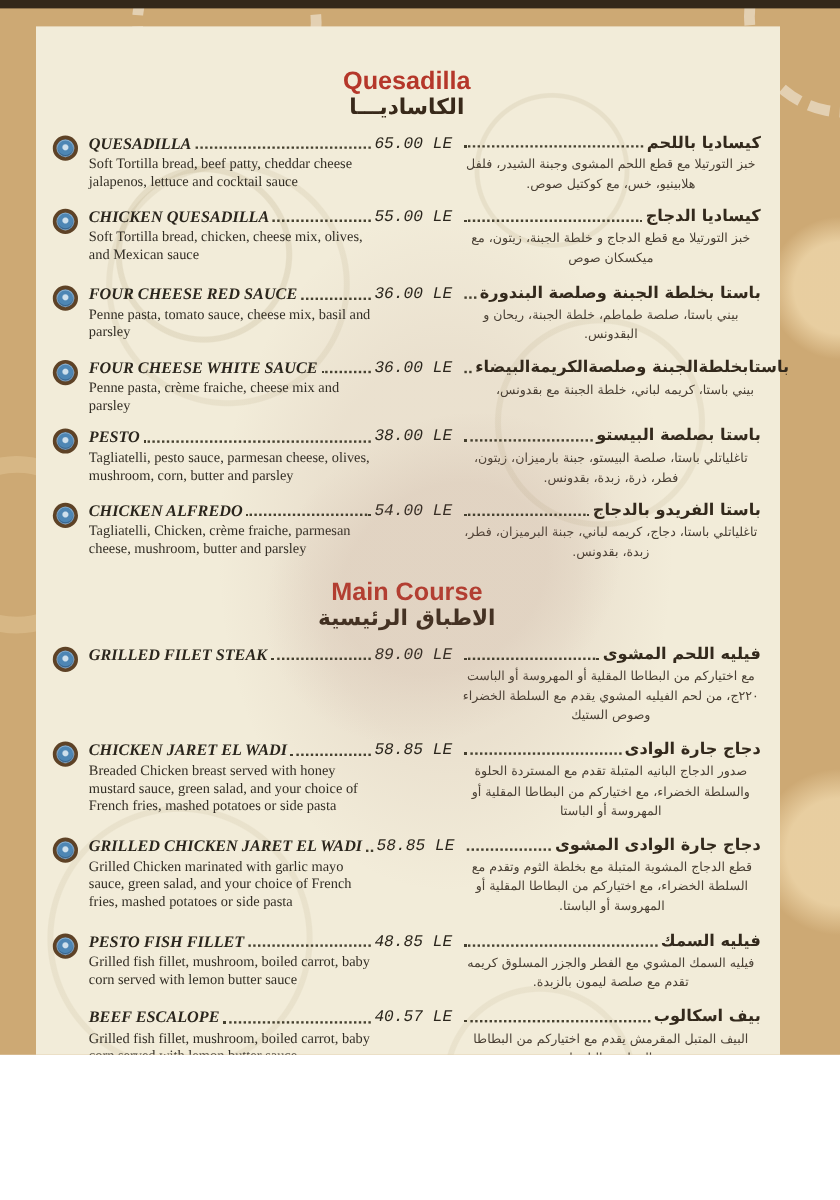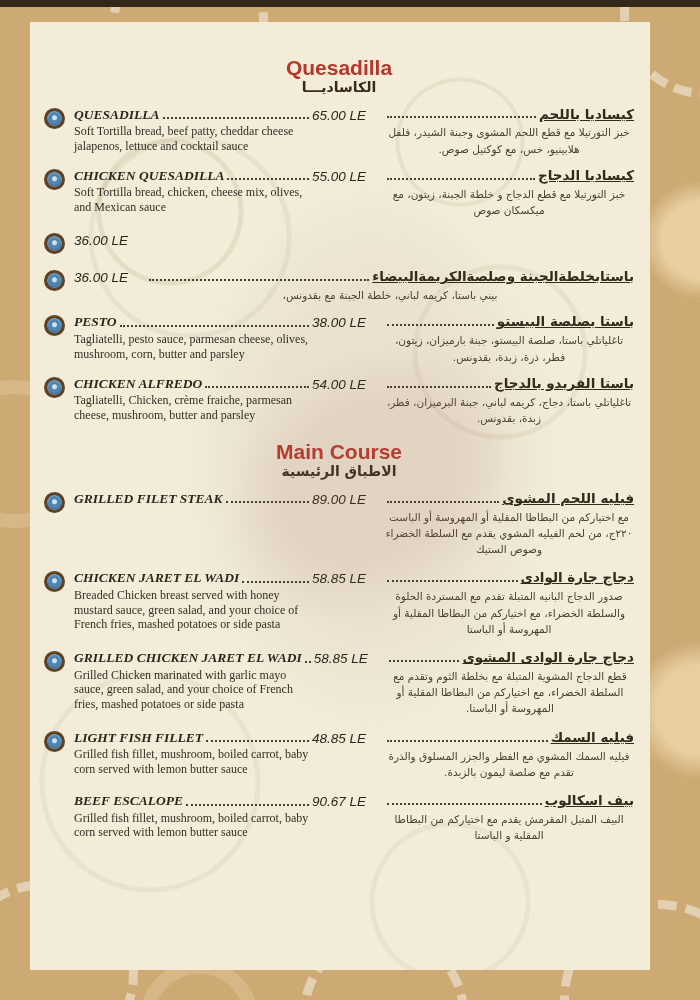--- a/index.html
+++ b/index.html
@@ -1,17 +1,17 @@
 <!DOCTYPE html>
 <html><head>
 <meta charset="utf-8">
 <style>
   html,body{margin:0;padding:0;}
   body{font-family:"Liberation Sans", sans-serif;}
-  .canvas{position:relative;width:700px;height:1000px;overflow:hidden;
+  .canvas{position:relative;width:700px;height:879px;overflow:hidden;
     background-color:#cda974;}
   
   .orn{position:absolute;border-radius:50%;pointer-events:none;}
   .orn.lace{border:9px dashed rgba(255,255,255,.45);}
   .orn.soft{background:radial-gradient(circle, rgba(235,210,165,.9) 0 45%, rgba(235,210,165,0) 70%);}
   .orn.ring{border:14px solid rgba(224,195,148,.55);}
   .top-edge{position:absolute;top:0;left:0;right:0;height:7px;background:#33281a;z-index:5;}
   
   .page{position:absolute;left:30px;top:22px;width:620px;height:948px;
     background-color:#f2ecd9;z-index:3;box-sizing:border-box;
@@ -26,42 +26,42 @@
       radial-gradient(ellipse at 55% 46%, rgba(168,128,118,.10) 0 110px, rgba(168,128,118,0) 190px);}
   .watermark{position:absolute;left:180px;top:330px;width:320px;height:260px;
     transform:rotate(-35deg);border-radius:50%;
     background:radial-gradient(ellipse, rgba(160,115,105,.12) 0 40%, rgba(160,115,105,0) 70%);
     pointer-events:none;}
   
   .sec-head{text-align:center;margin:0 0 10px 0;}
   .sec-head .en{font-family:"Liberation Sans", sans-serif;font-weight:bold;
     font-size:21px;color:#b5372a;line-height:1.1;}
   .sec-head .ar{font-family:"DejaVu Sans", sans-serif;font-weight:bold;
-    font-size:14px;color:#38291a;line-height:1.25;direction:rtl;}
+    font-size:18px;color:#38291a;line-height:1.25;direction:rtl;}
   
   .row{display:flex;align-items:flex-start;margin:0 0 11px 0;}
   .bullet-cell{flex:0 0 30px;padding-top:1px;}
   .badge{display:inline-block;width:15px;height:15px;border-radius:50%;
     border:3px solid #5e4226;
     background:radial-gradient(circle at 50% 45%, #cfe0ec 0 2px, #4e86b4 3px 6px, #2f5d87 7px);
     box-shadow:inset 0 0 0 1px rgba(255,255,255,.35);}
   .en-cell{flex:0 0 238px;}
   .en-line{display:flex;align-items:flex-end;}
   .en-name{font-family:"Liberation Serif", serif;font-style:italic;font-weight:bold;
     font-size:13.5px;color:#2b261d;white-space:nowrap;line-height:1.15;}
   .leader{flex:1 1 8px;min-width:6px;border-bottom:2px dotted #45402f;
     margin:0 3px;transform:translateY(-3px);}
   .en-desc{font-family:"Liberation Serif", serif;
     font-size:12px;line-height:1.22;color:#332e25;margin-top:2px;}
-  .price-cell{flex:0 0 72px;font-family:Liberation Sans, sans-serif;font-style:italic;
+  .price-cell{flex:0 0 72px;font-family:Liberation Mono, monospace;font-style:italic;
     font-size:13.5px;color:#2b261d;white-space:nowrap;padding-top:1px;}
   .ar-cell{flex:1 1 auto;direction:rtl;}
   .ar-line{display:flex;align-items:flex-end;}
   .ar-name{font-family:"DejaVu Sans", sans-serif;font-weight:bold;
-    font-size:13.5px;color:#33291c;white-space:nowrap;line-height:1.1;text-decoration:underline;}
+    font-size:13.5px;color:#33291c;white-space:nowrap;line-height:1.1;}
   .ar-desc{font-family:"DejaVu Sans", sans-serif;font-size:10.5px;line-height:1.55;
     color:#4a4034;text-align:center;margin-top:3px;}
   .sec{margin-bottom:14px;}
   .sec.main .row{margin-bottom:13px;}
 </style>
 </head>
 <body>
 
 <div class="canvas">
   <div class="top-edge"></div>
@@ -121,25 +121,46 @@
             </div>
           <div class="ar-desc">خبز التورتيلا مع قطع الدجاج و خلطة الجبنة، زيتون، مع ميكسكان صوص</div>
         </div>
       </div>
     </div>
 
     <div class="sec">
 
       <div class="row">
         <div class="bullet-cell"><span class="badge"></span></div>
+        <div class="en-cell">
+          <div class="en-line">
+              <span class="en-name">FOUR CHEESE RED SAUCE</span>
+              <span class="leader"></span>
+            </div>
+          <div class="en-desc">Penne pasta, tomato sauce, cheese mix, basil and parsley</div>
+        </div>
         <div class="price-cell">36.00 LE</div>
-      </div>
-
-      <div class="row">
-        <div class="bullet-cell"><span class="badge"></span></div>
+        <div class="ar-cell">
+          <div class="ar-line">
+              <span class="ar-name">باستا بخلطة الجبنة وصلصة البندورة</span>
+              <span class="leader"></span>
+            </div>
+          <div class="ar-desc">بيني باستا، صلصة طماطم، خلطة الجبنة، ريحان و البقدونس.</div>
+        </div>
+      </div>
+
+      <div class="row">
+        <div class="bullet-cell"><span class="badge"></span></div>
+        <div class="en-cell">
+          <div class="en-line">
+              <span class="en-name">FOUR CHEESE WHITE SAUCE</span>
+              <span class="leader"></span>
+            </div>
+          <div class="en-desc">Penne pasta, crème fraiche, cheese mix and parsley</div>
+        </div>
         <div class="price-cell">36.00 LE</div>
         <div class="ar-cell">
           <div class="ar-line">
               <span class="ar-name">باستابخلطةالجبنة وصلصةالكريمةالبيضاء</span>
               <span class="leader"></span>
             </div>
           <div class="ar-desc">بيني باستا، كريمه لباني، خلطة الجبنة مع بقدونس،</div>
         </div>
       </div>
 
@@ -241,45 +262,45 @@
               <span class="leader"></span>
             </div>
           <div class="ar-desc">قطع الدجاج المشوية المتبلة مع بخلطة الثوم وتقدم مع السلطة الخضراء، مع اختياركم من البطاطا المقلية أو المهروسة أو الباستا.</div>
         </div>
       </div>
 
       <div class="row">
         <div class="bullet-cell"><span class="badge"></span></div>
         <div class="en-cell">
           <div class="en-line">
-              <span class="en-name">LIGHT FISH FILLET</span>
+              <span class="en-name">PESTO FISH FILLET</span>
               <span class="leader"></span>
             </div>
           <div class="en-desc">Grilled fish fillet, mushroom, boiled carrot, baby corn served with lemon butter  sauce</div>
         </div>
         <div class="price-cell">48.85 LE</div>
         <div class="ar-cell">
           <div class="ar-line">
               <span class="ar-name">فيليه السمك</span>
               <span class="leader"></span>
             </div>
-          <div class="ar-desc">فيليه السمك المشوي مع الفطر والجزر المسلوق والذرة تقدم مع صلصة ليمون بالزبدة.</div>
+          <div class="ar-desc">فيليه السمك المشوي مع الفطر والجزر المسلوق كريمه تقدم مع صلصة ليمون بالزبدة.</div>
         </div>
       </div>
 
       <div class="row">
         <div class="bullet-cell"></div>
         <div class="en-cell">
           <div class="en-line">
               <span class="en-name">BEEF ESCALOPE</span>
               <span class="leader"></span>
             </div>
           <div class="en-desc">Grilled fish fillet, mushroom, boiled carrot, baby corn served with lemon butter  sauce</div>
         </div>
-        <div class="price-cell">90.67 LE</div>
+        <div class="price-cell">40.57 LE</div>
         <div class="ar-cell">
           <div class="ar-line">
               <span class="ar-name">بيف اسكالوب</span>
               <span class="leader"></span>
             </div>
           <div class="ar-desc">البيف المتبل المقرمش يقدم مع اختياركم من البطاطا المقلية و الباستا</div>
         </div>
       </div>
     </div>
 

